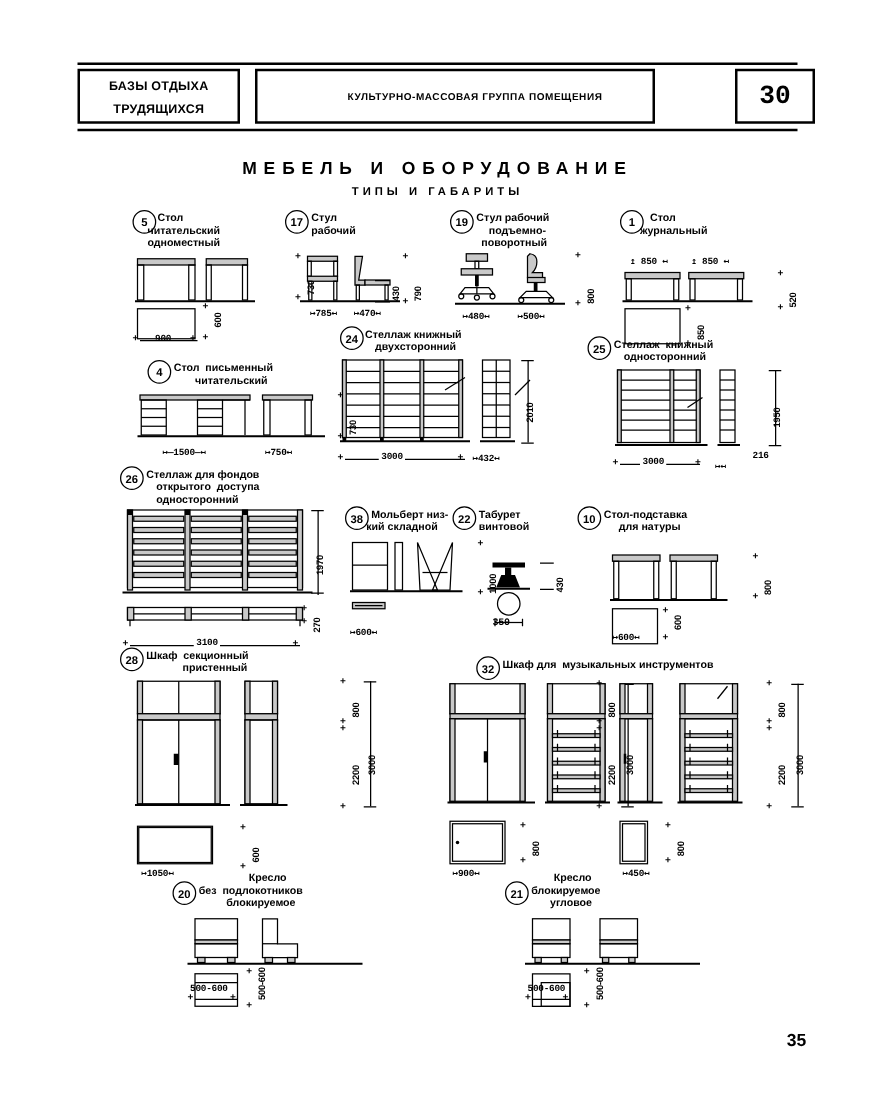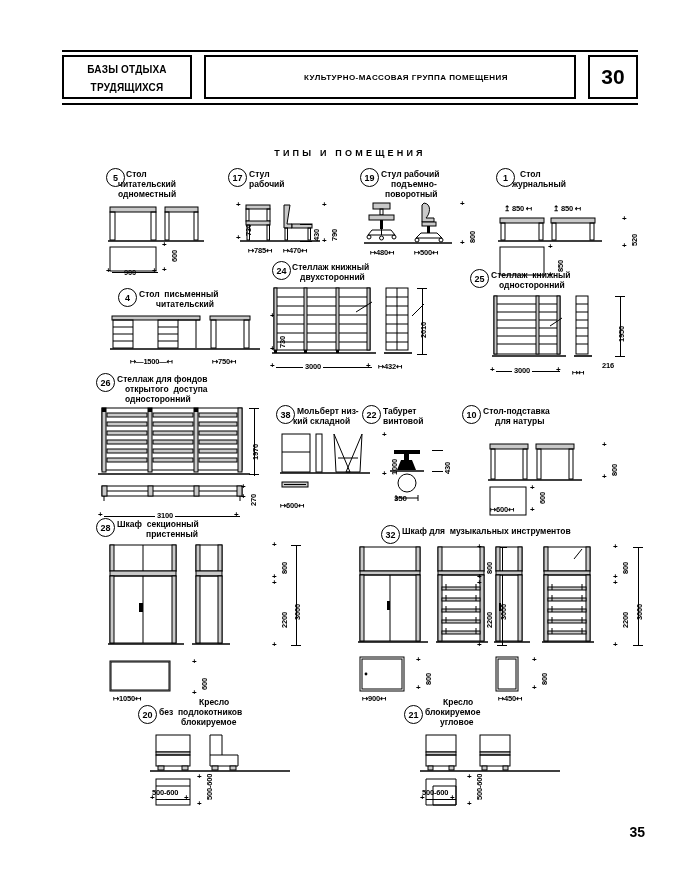--- a/index.html
+++ b/index.html
@@ -12,37 +12,37 @@
   .page{position:absolute;inset:0;width:700px;height:888px;background:#fff;overflow:hidden;}
 
   
   .hdr-rule{position:absolute;left:62px;width:576px;height:2px;background:#000;}
   .hdr-rule.top{top:50px;}
   .hdr-rule.bot{top:103px;}
   .hdr-box{position:absolute;top:55px;height:44px;border:2px solid #000;box-sizing:border-box;
            display:flex;align-items:center;justify-content:center;text-align:center;}
   .hdr-left{left:62px;width:130px;}
   .hdr-left span{font-size:10px;font-weight:bold;line-height:12px;letter-spacing:.2px;}
-  .hdr-mid{left:204px;width:372px;padding-left:32px;}
+  .hdr-mid{left:204px;width:320px;padding-left:32px;}
   .hdr-mid span{font-size:8px;font-weight:bold;letter-spacing:.45px;}
-  .hdr-right{left:588px;width:50px;}
+  .hdr-right{left:588px;width:64px;font-family:Liberation Mono, monospace;}
   .hdr-right span{font-size:21px;font-weight:bold;}
 
   
   .title1{position:absolute;top:126px;left:0;width:700px;text-align:center;
           font-size:14px;font-weight:bold;letter-spacing:5.5px;}
   .title2{position:absolute;top:148px;left:0;width:700px;text-align:center;
           font-size:9px;font-weight:bold;letter-spacing:3.2px;}
 
   .pgnum{position:absolute;right:55px;top:824px;font-size:14px;font-weight:bold;}
   .cap{position:absolute;font-size:8.5px;font-weight:bold;line-height:10.5px;white-space:pre;}
   .num{position:absolute;width:17px;height:17px;border:1.4px solid #000;border-radius:50%;
        font-size:9px;font-weight:bold;display:flex;align-items:center;justify-content:center;
        background:#fff;}
-  .dim{position:absolute;font-size:7.5px;font-weight:bold;white-space:nowrap;letter-spacing:-.2px;}
+  .dim{position:absolute;font-size:7.5px;font-weight:bold;white-space:nowrap;letter-spacing:-.2px;font-family:Liberation Mono, monospace;}
   .dimv{position:absolute;font-size:7.5px;font-weight:bold;white-space:nowrap;
         transform-origin:0 0;transform:rotate(-90deg);letter-spacing:-.2px;}
   .hl{position:absolute;height:1px;background:#000;}
   .vl{position:absolute;width:1px;background:#000;}
   .fillgray{background:#c9c9c9;}
   .fillgray2{background:#b5b5b5;}
   .tick{position:absolute;font-size:8px;font-weight:bold;}
   svg{position:absolute;overflow:visible;}
   .st{fill:none;stroke:#000;stroke-width:1;}
   .st2{fill:none;stroke:#000;stroke-width:1.6;}
@@ -63,21 +63,22 @@
       <span>ТРУДЯЩИХСЯ</span>
     </div>
   </div>
   <div class="hdr-box hdr-mid">
     <span>КУЛЬТУРНО-МАССОВАЯ ГРУППА ПОМЕЩЕНИЯ</span>
   </div>
   <div class="hdr-box hdr-right">
     <span>30</span>
   </div>
 
-  <div class="title2">ТИПЫ И ПОМЕЩЕНИЯ</div>
+  <div class="title1">МЕБЕЛЬ И ОБОРУДОВАНИЕ</div>
+  <div class="title2">ТИПЫ И ГАБАРИТЫ</div>
 
   <div>
     <div class="num" style="left:106px;top:168px;">5</div>
     <div class="cap" style="left:126px;top:169px;">Стол</div>
     <div class="cap" style="left:118px;top:179px;">читательский</div>
     <div class="cap" style="left:118px;top:189px;">одноместный</div>
 
     <svg style="left:108px;top:203px;" width="130" height="65">
 
       <rect x="2" y="4" width="46" height="5" class="stf"></rect>

